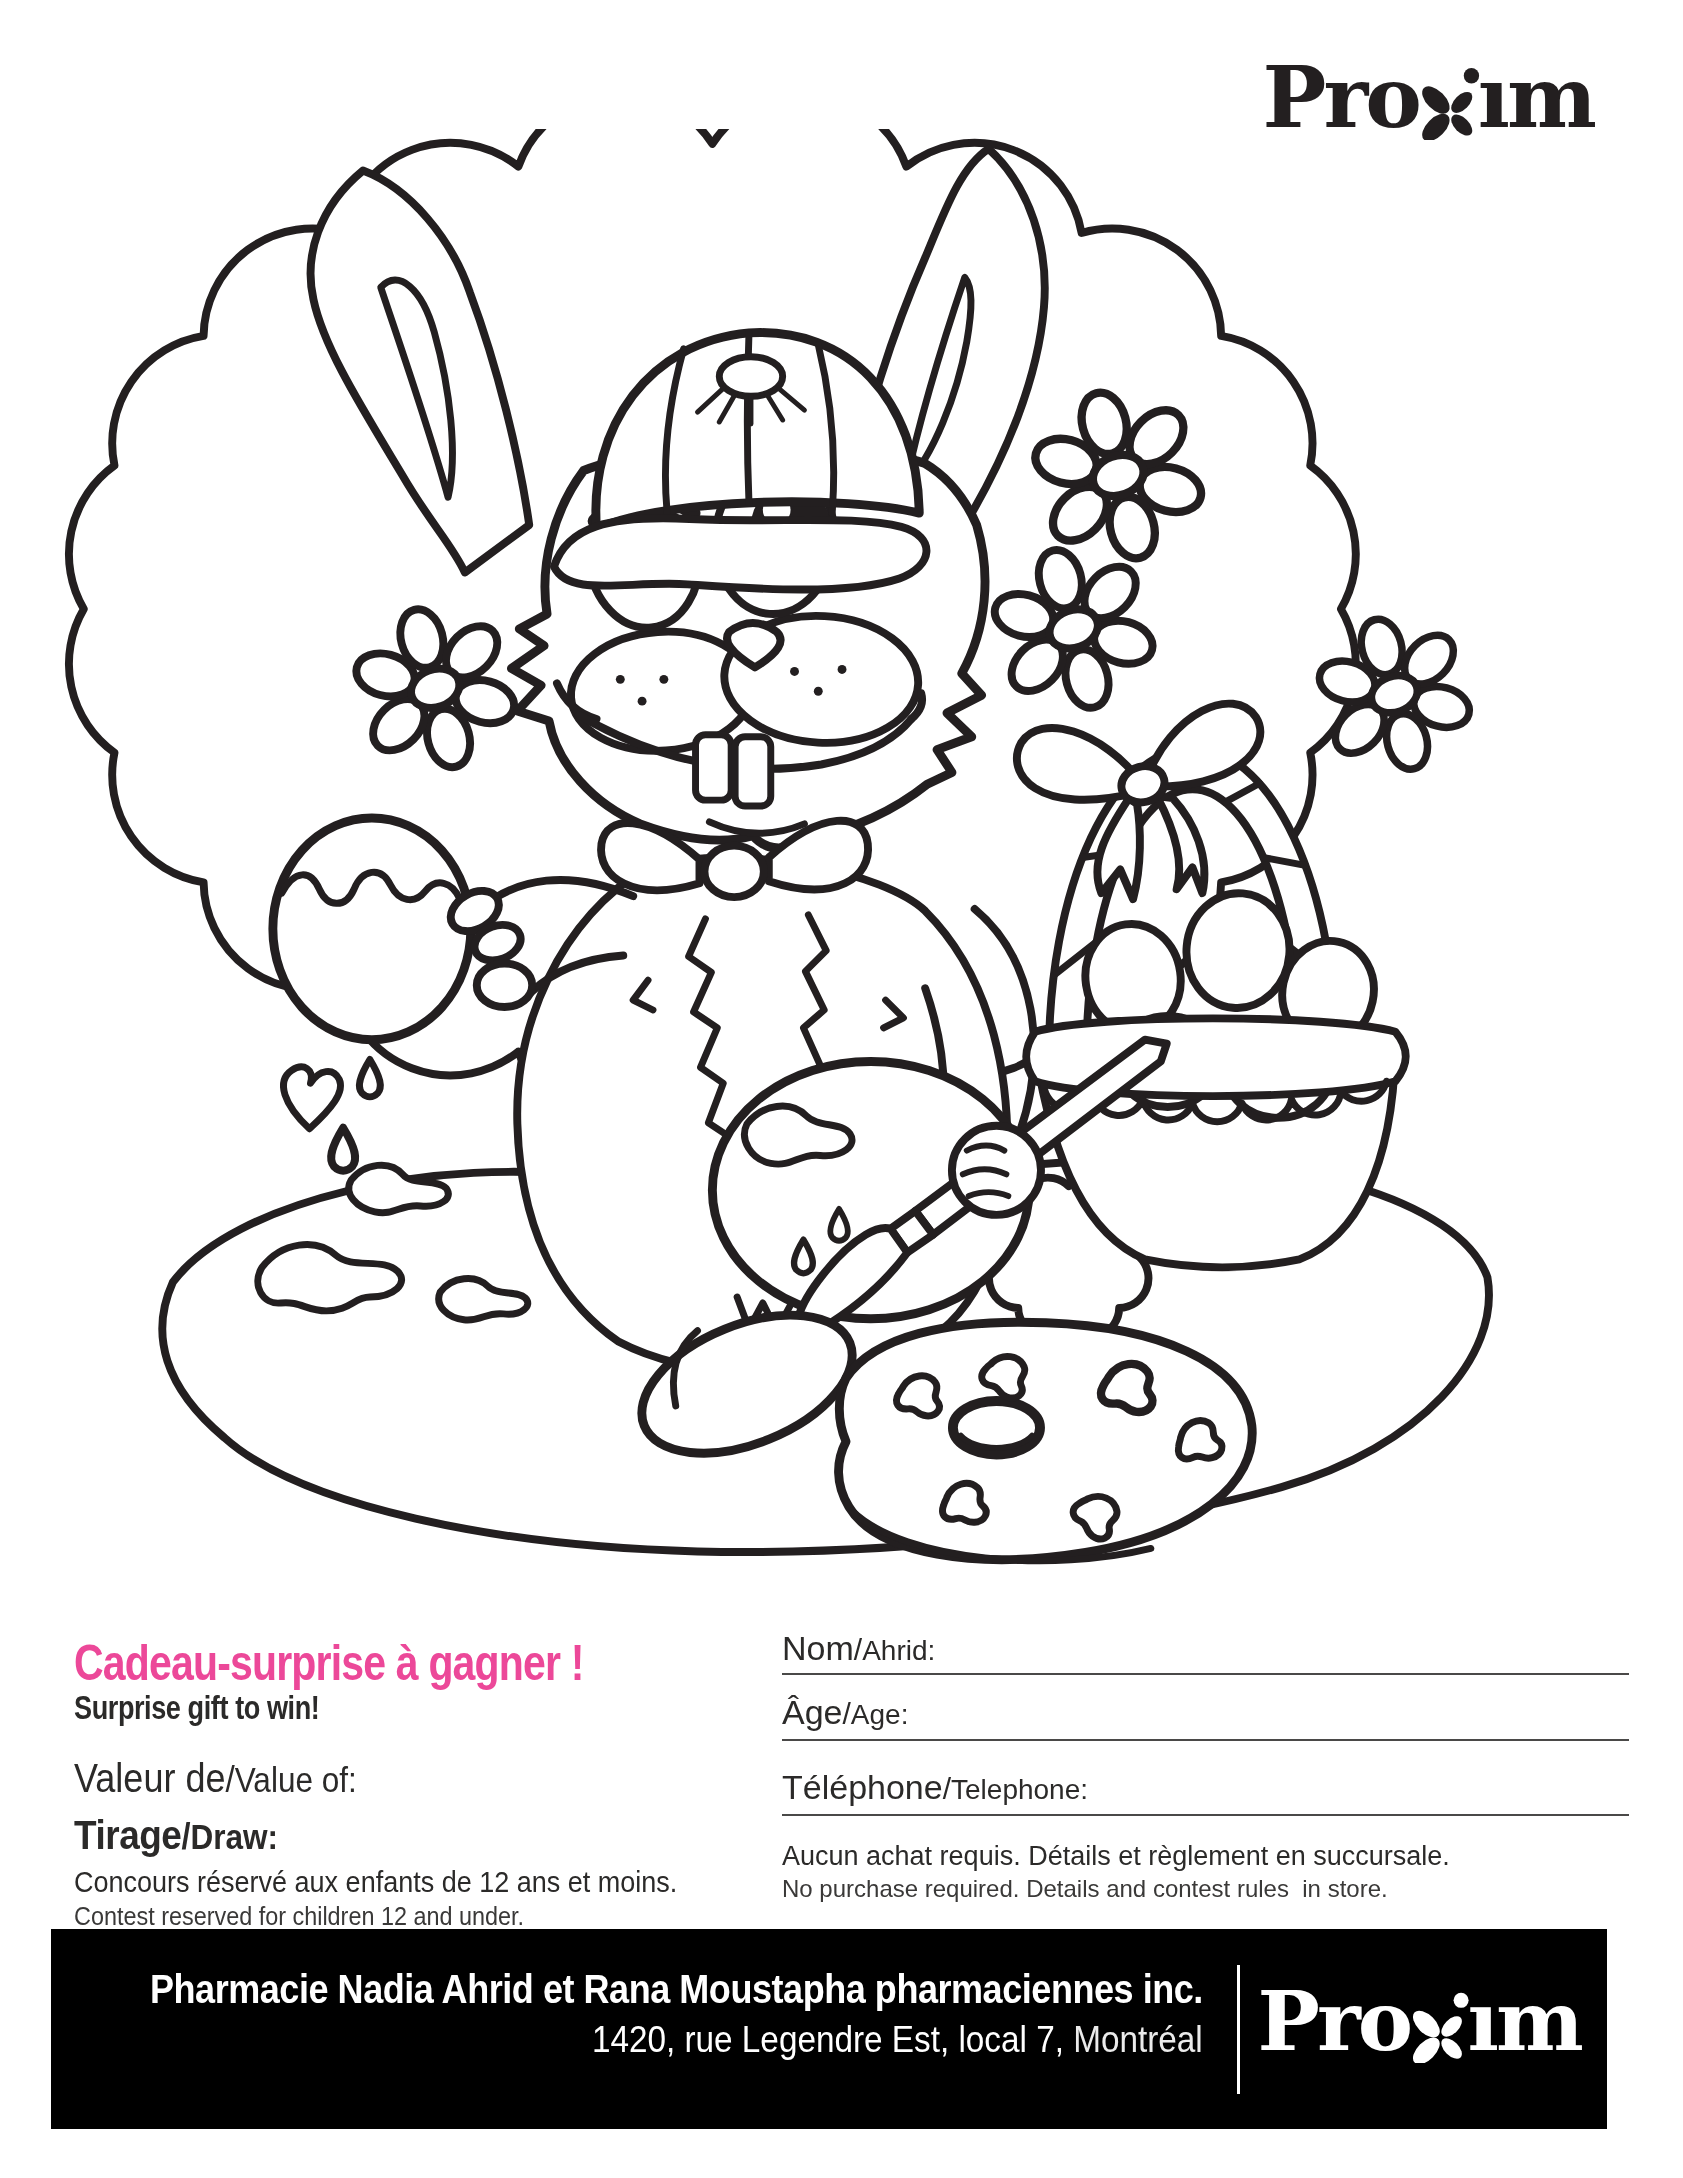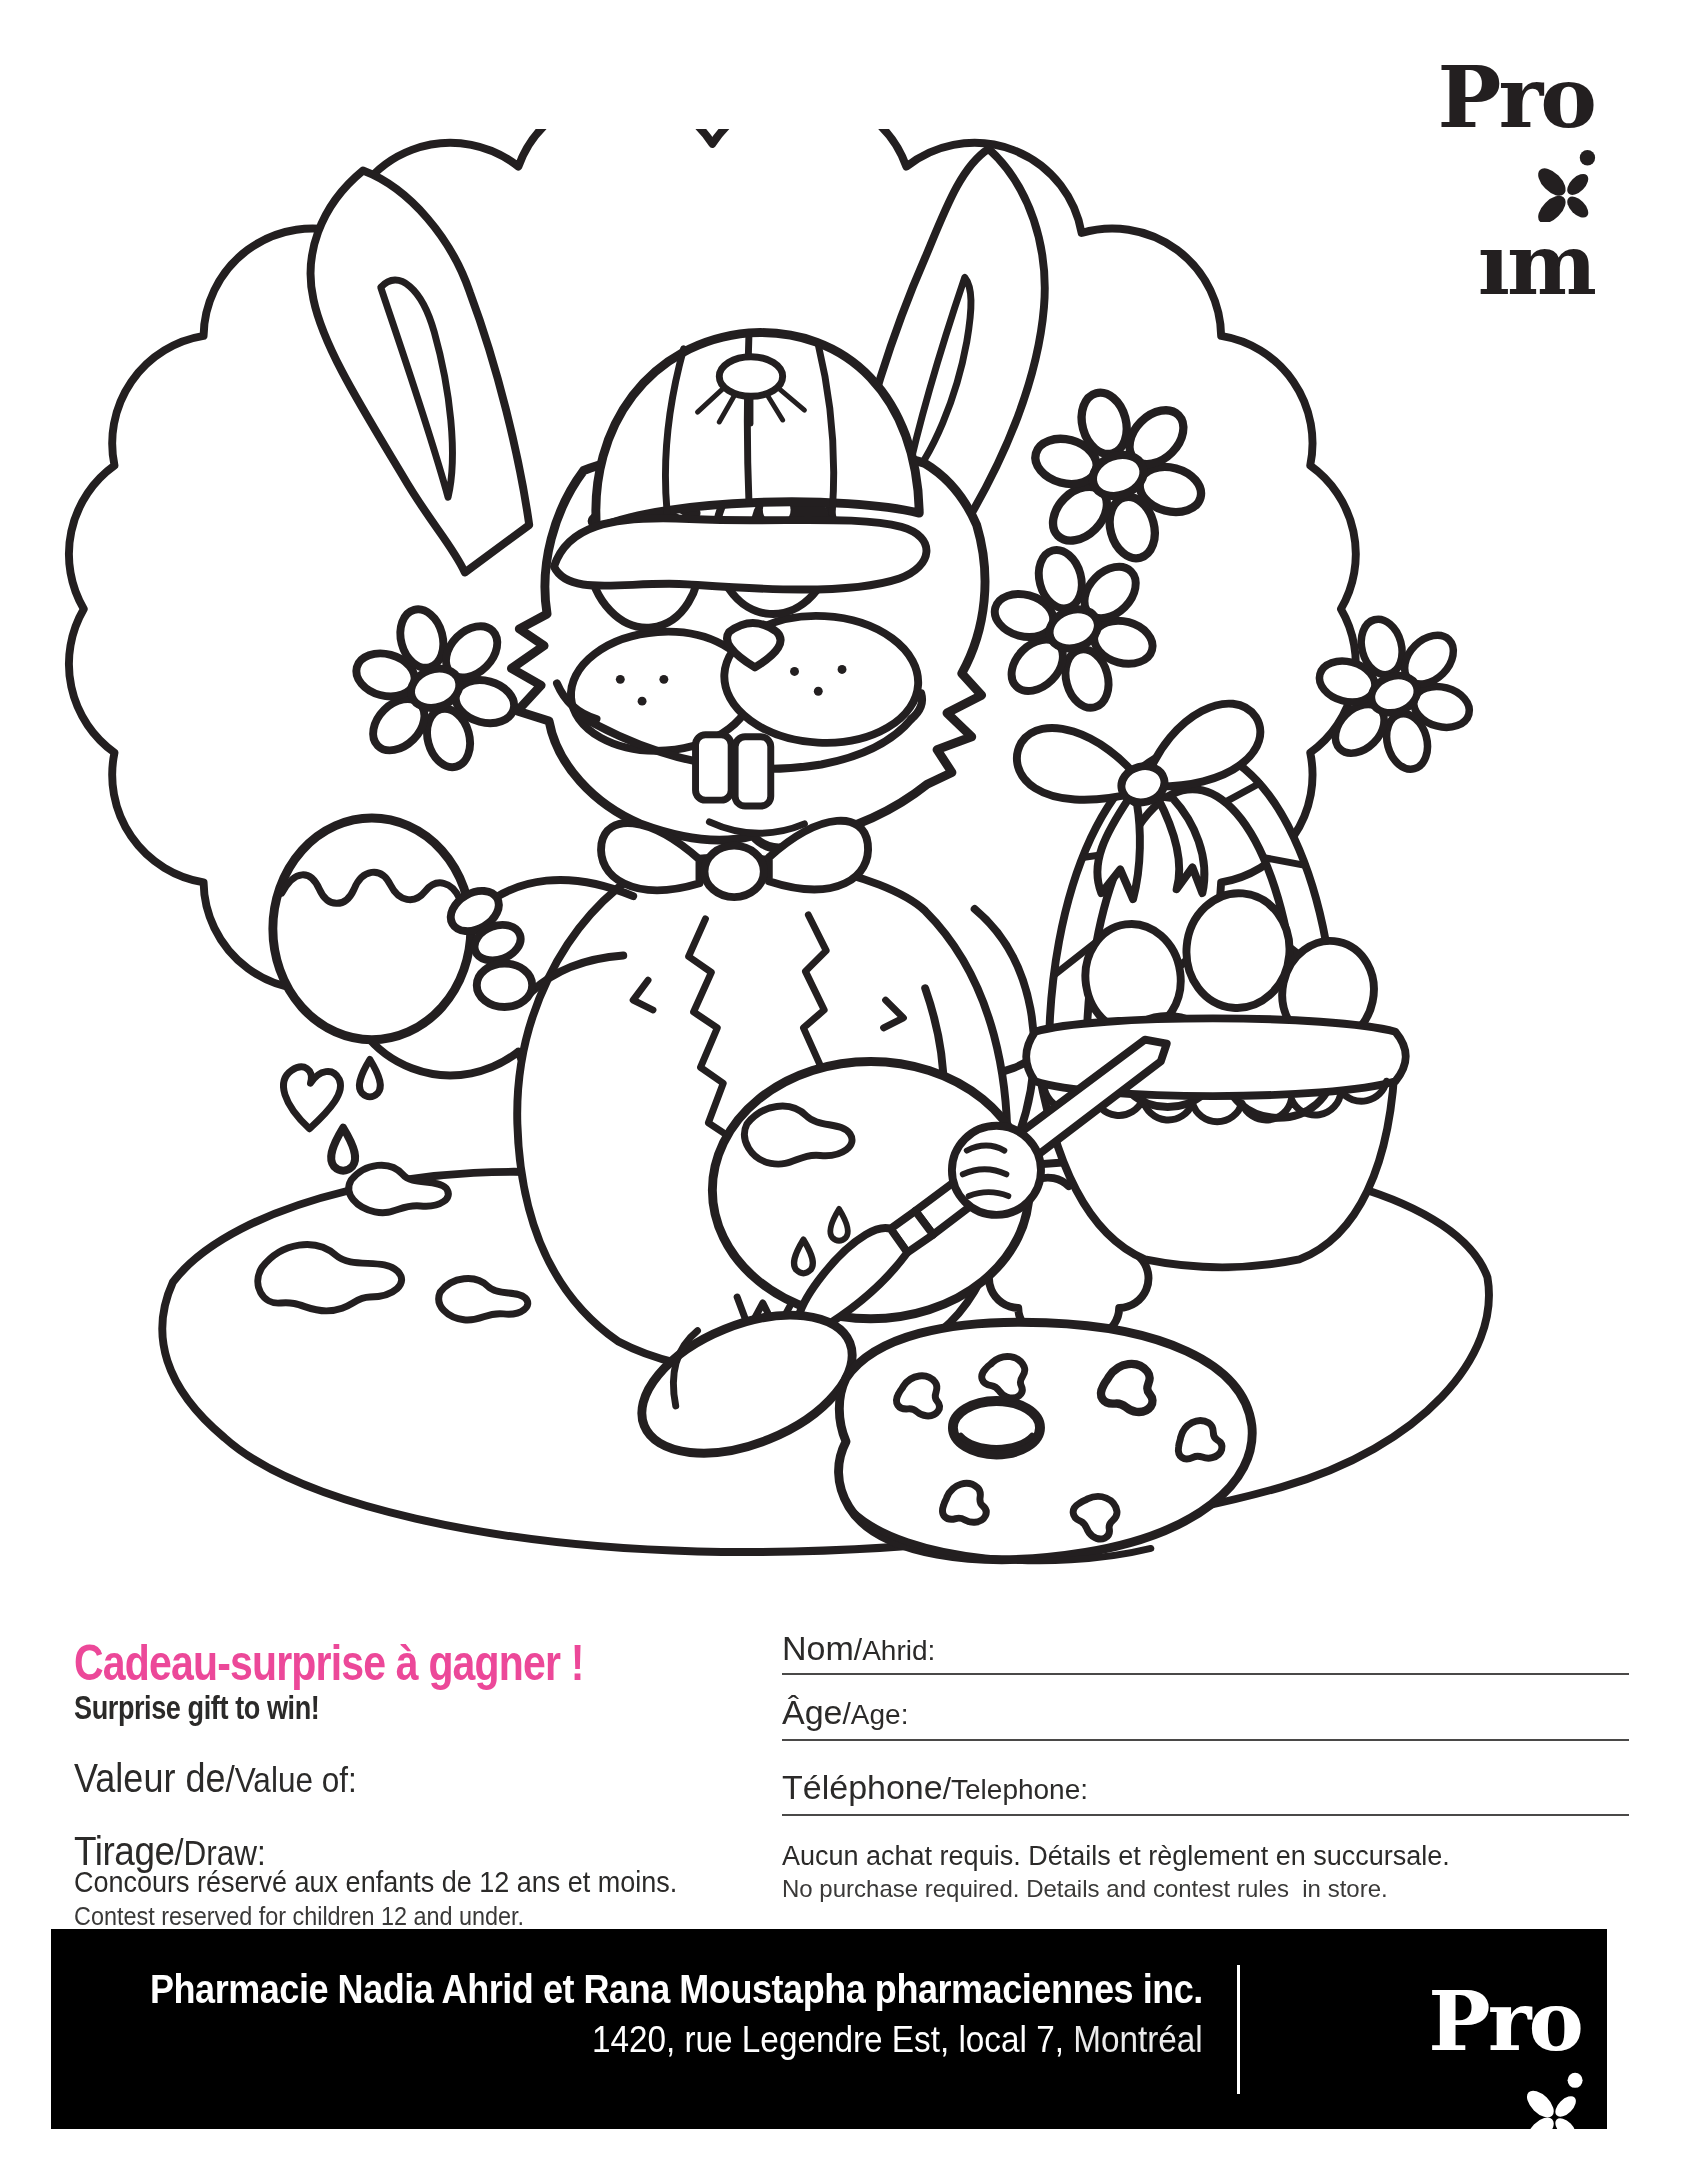--- a/index.html
+++ b/index.html
@@ -6,35 +6,35 @@
   body{
     width:1683px;height:2178px;position:relative;background:#ffffff;
     font-family:"Liberation Sans", sans-serif;color:#2b2a29;overflow:hidden;
   }
   .condL{display:inline-block;transform:scaleX(.82);transform-origin:left top;white-space:nowrap;}
   .condL2{display:inline-block;transform:scaleX(.9);transform-origin:left top;white-space:nowrap;}
   .condR{display:inline-block;transform:scaleX(.9);transform-origin:right top;white-space:nowrap;}
 
   
   .plogo{font-family:"DejaVu Serif", serif;font-weight:700;letter-spacing:-.035em;
-         display:inline-flex;align-items:flex-end;white-space:nowrap;line-height:1;flex-direction:column;}
+         display:inline-flex;align-items:flex-end;white-space:nowrap;line-height:1;}
   .plogo .xf{width:.8em;height:.97em;margin:0 -.05em 0 -.06em;display:block;}
   .hdr-logo{position:absolute;top:55px;right:89px;font-size:85px;color:#231f20;}
 
   
   .art{position:absolute;left:54px;top:129px;width:1485px;height:1465px;}
 
   
   .headline{position:absolute;left:74px;top:1634px;font-size:50px;font-weight:bold;color:#ec4899;letter-spacing:-1px;}
   .subhead{position:absolute;left:74px;top:1689px;font-size:33px;font-weight:bold;letter-spacing:-0.5px;}
   .valueline{position:absolute;left:74px;top:1756px;font-weight:normal;}
   .valueline .fr{font-size:40px;}
   .valueline .sl{font-size:37px;}
   .valueline .en{font-size:35px;}
-  .drawline{position:absolute;left:74px;top:1812px;font-weight:normal;margin-top:16px;}
+  .drawline{position:absolute;left:74px;top:1812px;font-weight:bold;}
   .drawline .fr{font-size:41px;letter-spacing:-0.5px;}
   .drawline .sl{font-size:36px;}
   .drawline .en{font-size:35px;}
   .elig-fr{position:absolute;left:74px;top:1865px;font-size:30px;}
   .elig-en{position:absolute;left:74px;top:1901px;font-size:26px;color:#3a3938;}
 
   
   .field{position:absolute;left:782px;width:847px;border-bottom:2px solid #4a4948;}
   .field .fr{font-size:34px;margin-top:12px;}
   .field .sl{font-size:30px;}

